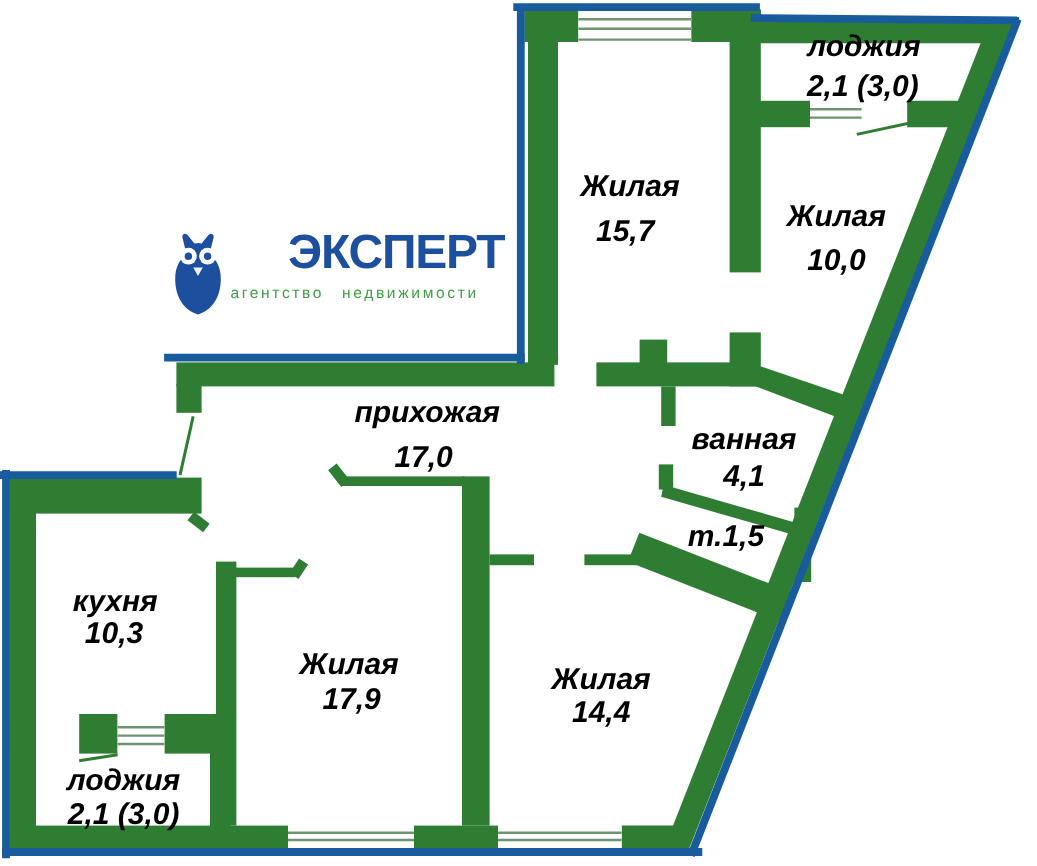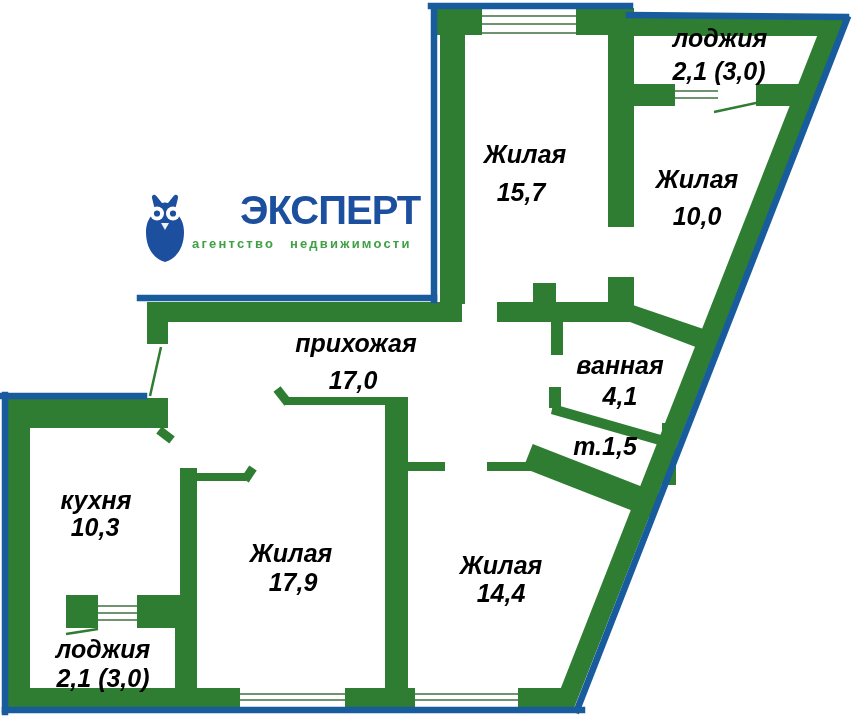--- a/index.html
+++ b/index.html
@@ -15,21 +15,21 @@
   .winline{stroke:var(--window-line,#6e946f);stroke-width:2;fill:none;}
   .doorline{stroke:var(--wall-green,#2e7d32);stroke-width:2.5;fill:none;}
 
   .lbl{font-family:"Liberation Sans","DejaVu Sans",sans-serif;font-style:italic;font-weight:700;
        font-size:25px;fill:var(--label-text,#000);text-anchor:middle;}
 
   .logo{position:absolute;left:138px;top:186px;width:245px;height:80px;}
   .logo .owl{position:absolute;left:0;top:0;}
   .logo .brand{position:absolute;left:56px;top:2px;font-weight:700;font-size:40px;line-height:44px;
        letter-spacing:-1px;color:var(--logo-blue,#1d4f9f);white-space:nowrap;margin-left:46px;}
-  .logo .tagline{position:absolute;left:54px;top:50px;font-weight:700;font-size:13px;
+  .logo .tagline{position:absolute;left:54px;top:50px;font-weight:400;font-size:13px;
        letter-spacing:2.2px;word-spacing:9px;color:var(--logo-green,#3fa044);white-space:nowrap;}
 </style>
 </head>
 <body>
 
 <div class="stage">
 
   <div class="logo">
     <svg class="owl" width="54" height="78" viewBox="0 0 54 78">
       <path fill="var(--logo-blue,#1d4f9f)" d="M27,76 C15.5,72.5 8,62 8,46 C8,37 11.5,30 17.5,26

